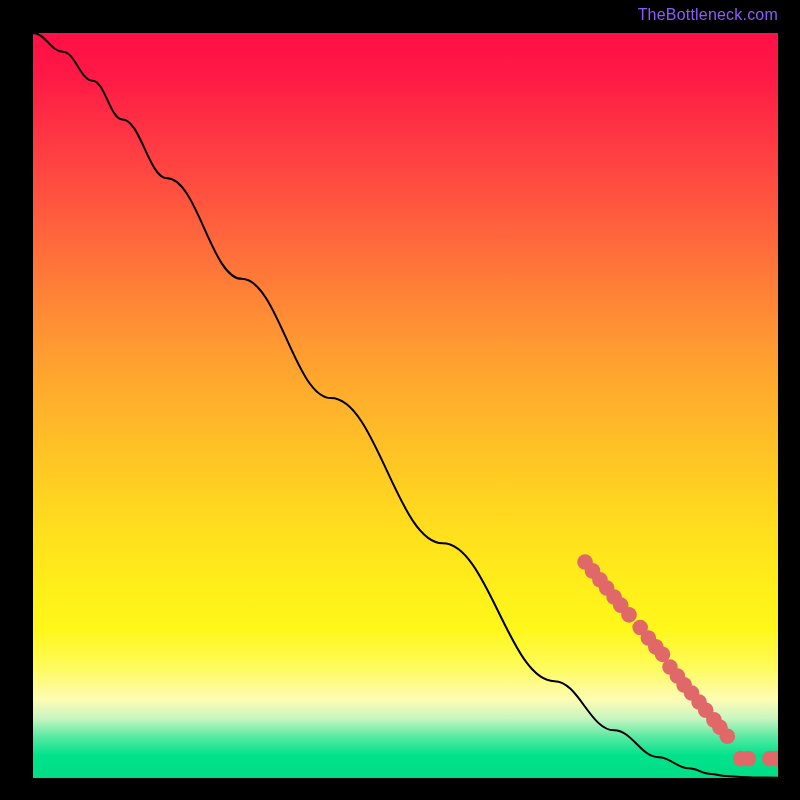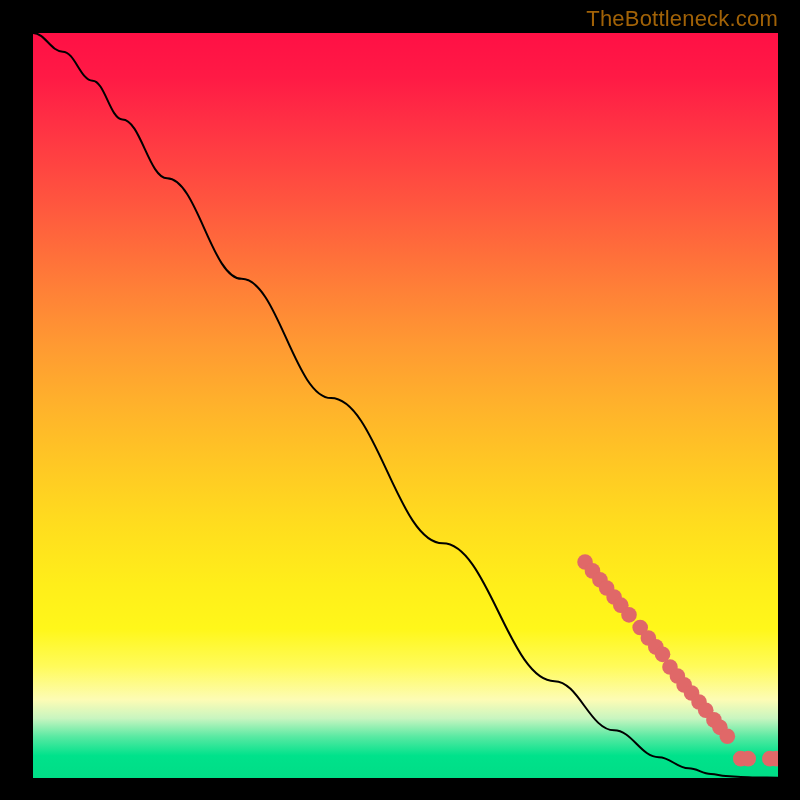--- a/index.html
+++ b/index.html
@@ -48,22 +48,22 @@
       #c8f5c0 92%,
       #57e9a2 94.5%,
       #00e28b 97%,
       #00dd86 100%
     );
   }
   .attribution {
     position: absolute;
     top: 6px;
     right: 22px;
-    color: #a16207;
-    font-size: 22px;
+    color: #8b5cf6;
+    font-size: 16px;
     font-weight: 500;
     letter-spacing: 0.2px;
   }
   svg.overlay {
     position: absolute;
     inset: 0;
   }
 </style>
 </head>
 <body>

